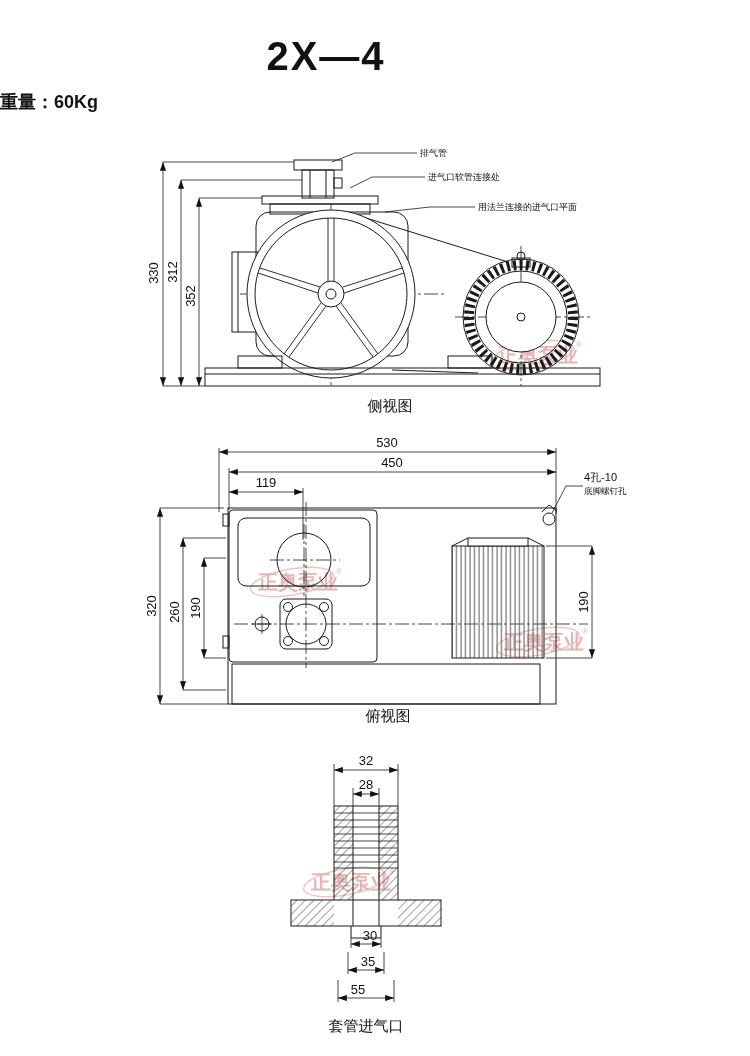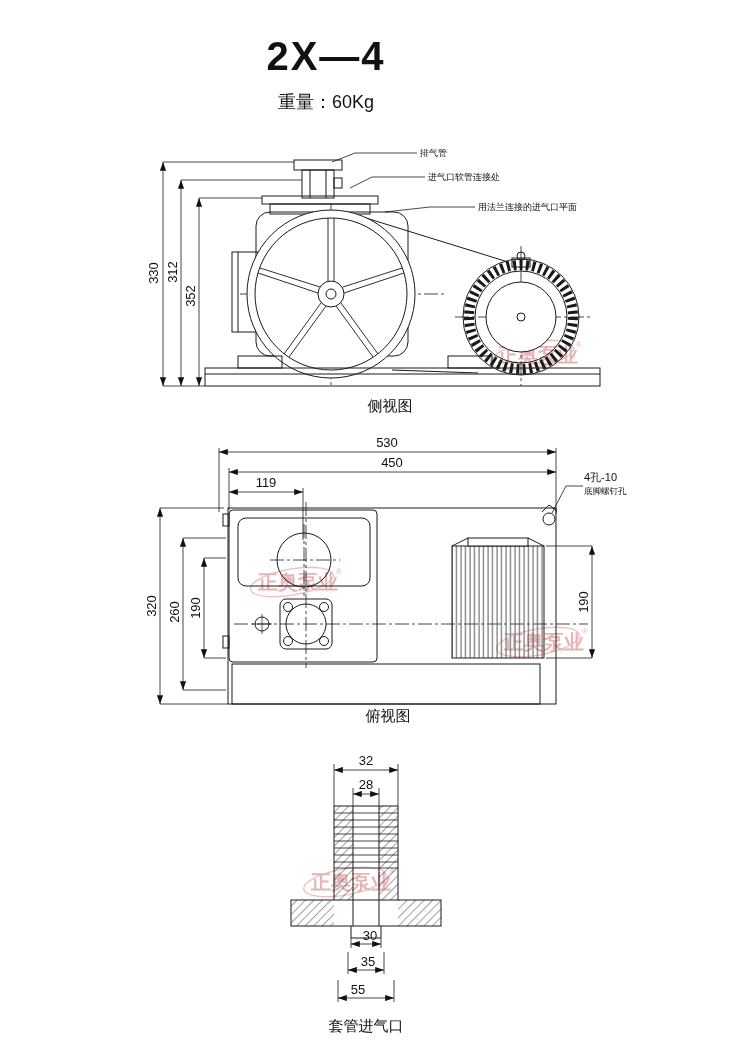--- a/index.html
+++ b/index.html
@@ -1,21 +1,21 @@
 <!DOCTYPE html>
 <html><head>
 <meta charset="utf-8">
 <style>
   html,body{margin:0;padding:0;background:#ffffff;}
   .page{position:relative;width:652px;height:1056px;background:#fff;
         font-family:"Liberation Sans",sans-serif;overflow:hidden;color:#111;}
   .title{position:absolute;top:34px;left:0;width:100%;text-align:center;
          font-size:40px;font-weight:bold;letter-spacing:2px;margin:0;}
-  .weight{position:absolute;top:90px;left:0;width:100%;text-align:center;
-          font-size:18px;font-weight:normal;}
+  .weight{position:absolute;top:90px;left:0;width:100%;text-align:left;
+          font-size:18px;font-weight:bold;}
   svg.drawing{position:absolute;left:0;top:0;}
   
   text{fill:#111;font-family:"Liberation Sans",sans-serif;}
   .dim{font-size:13px;}
   .cjk-s{font-size:9px;}
   .cjk-m{font-size:11px;}
   .cjk-xs{font-size:8.5px;}
   .cap{font-size:15px;}
   .wm-text{font-size:20px;font-weight:bold;fill:#e09c9c;}
   .wm-reg{font-size:8px;fill:#e09c9c;}

